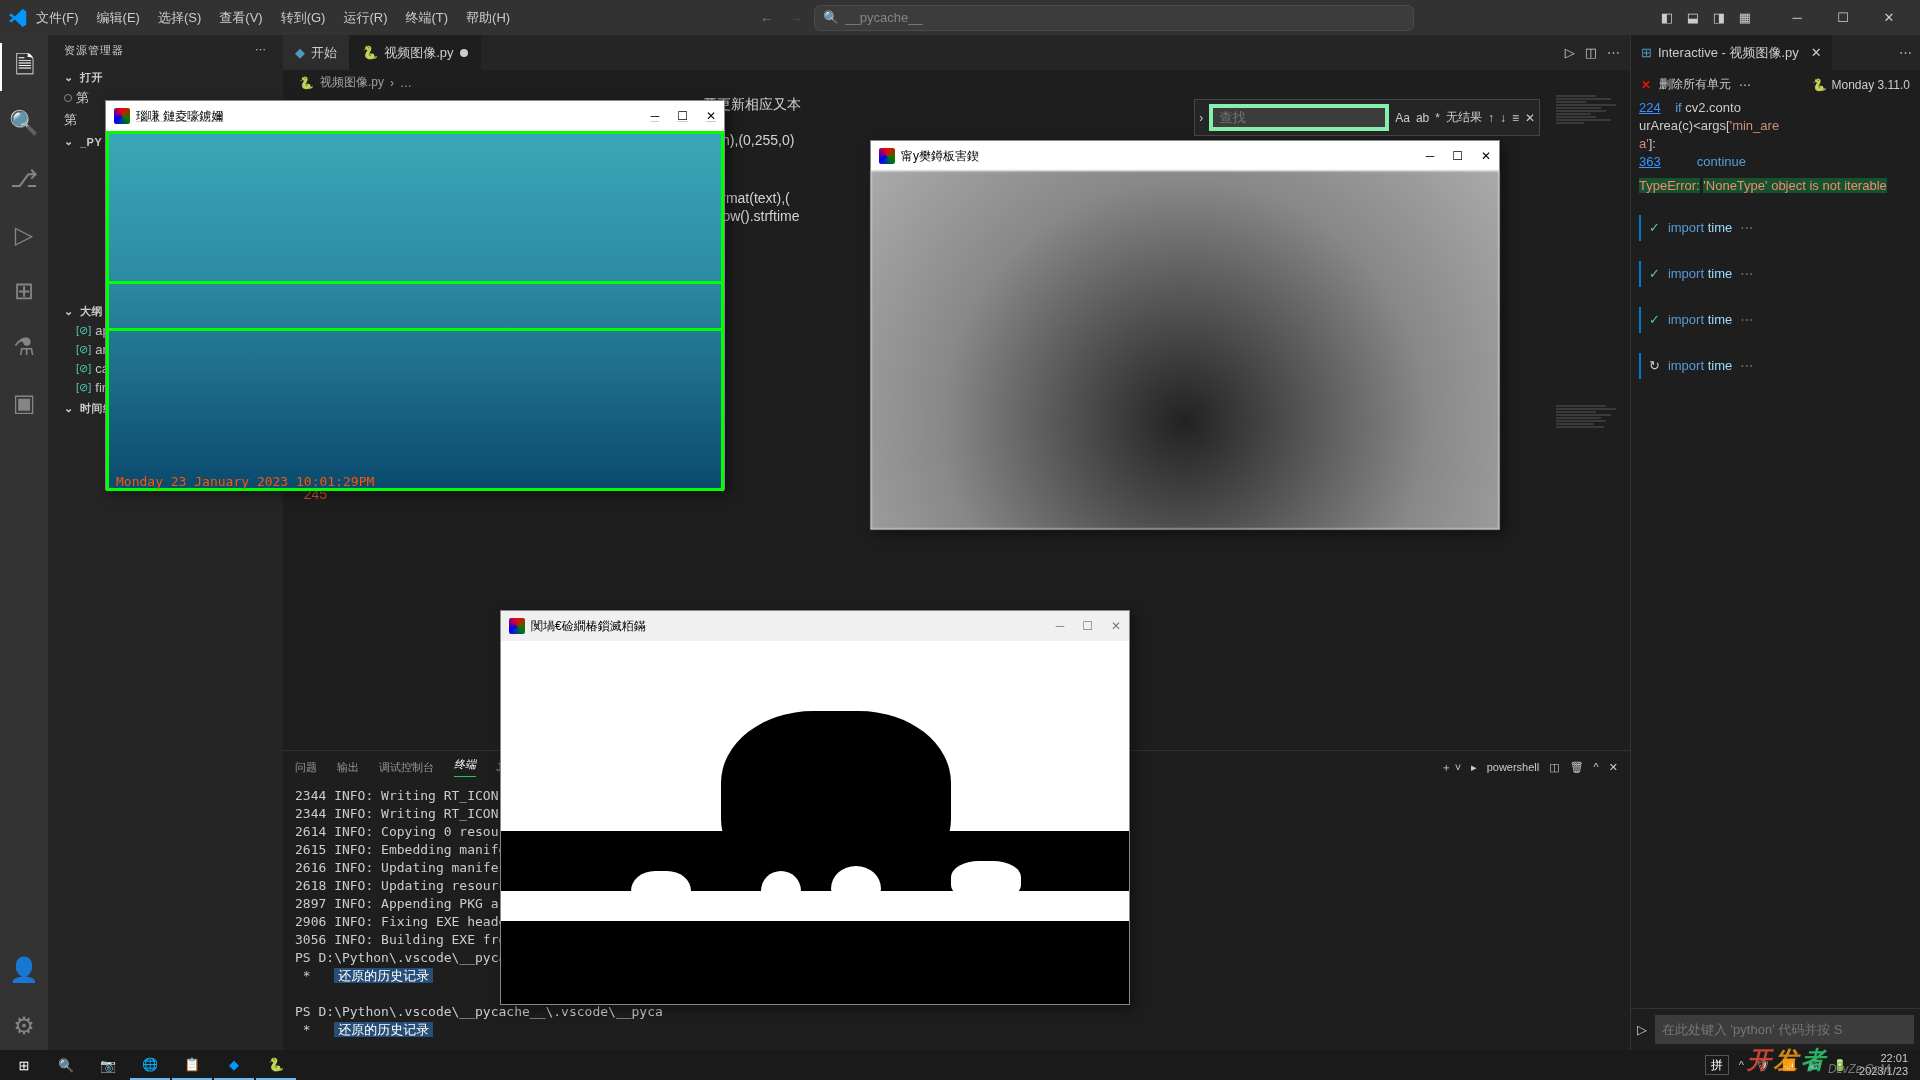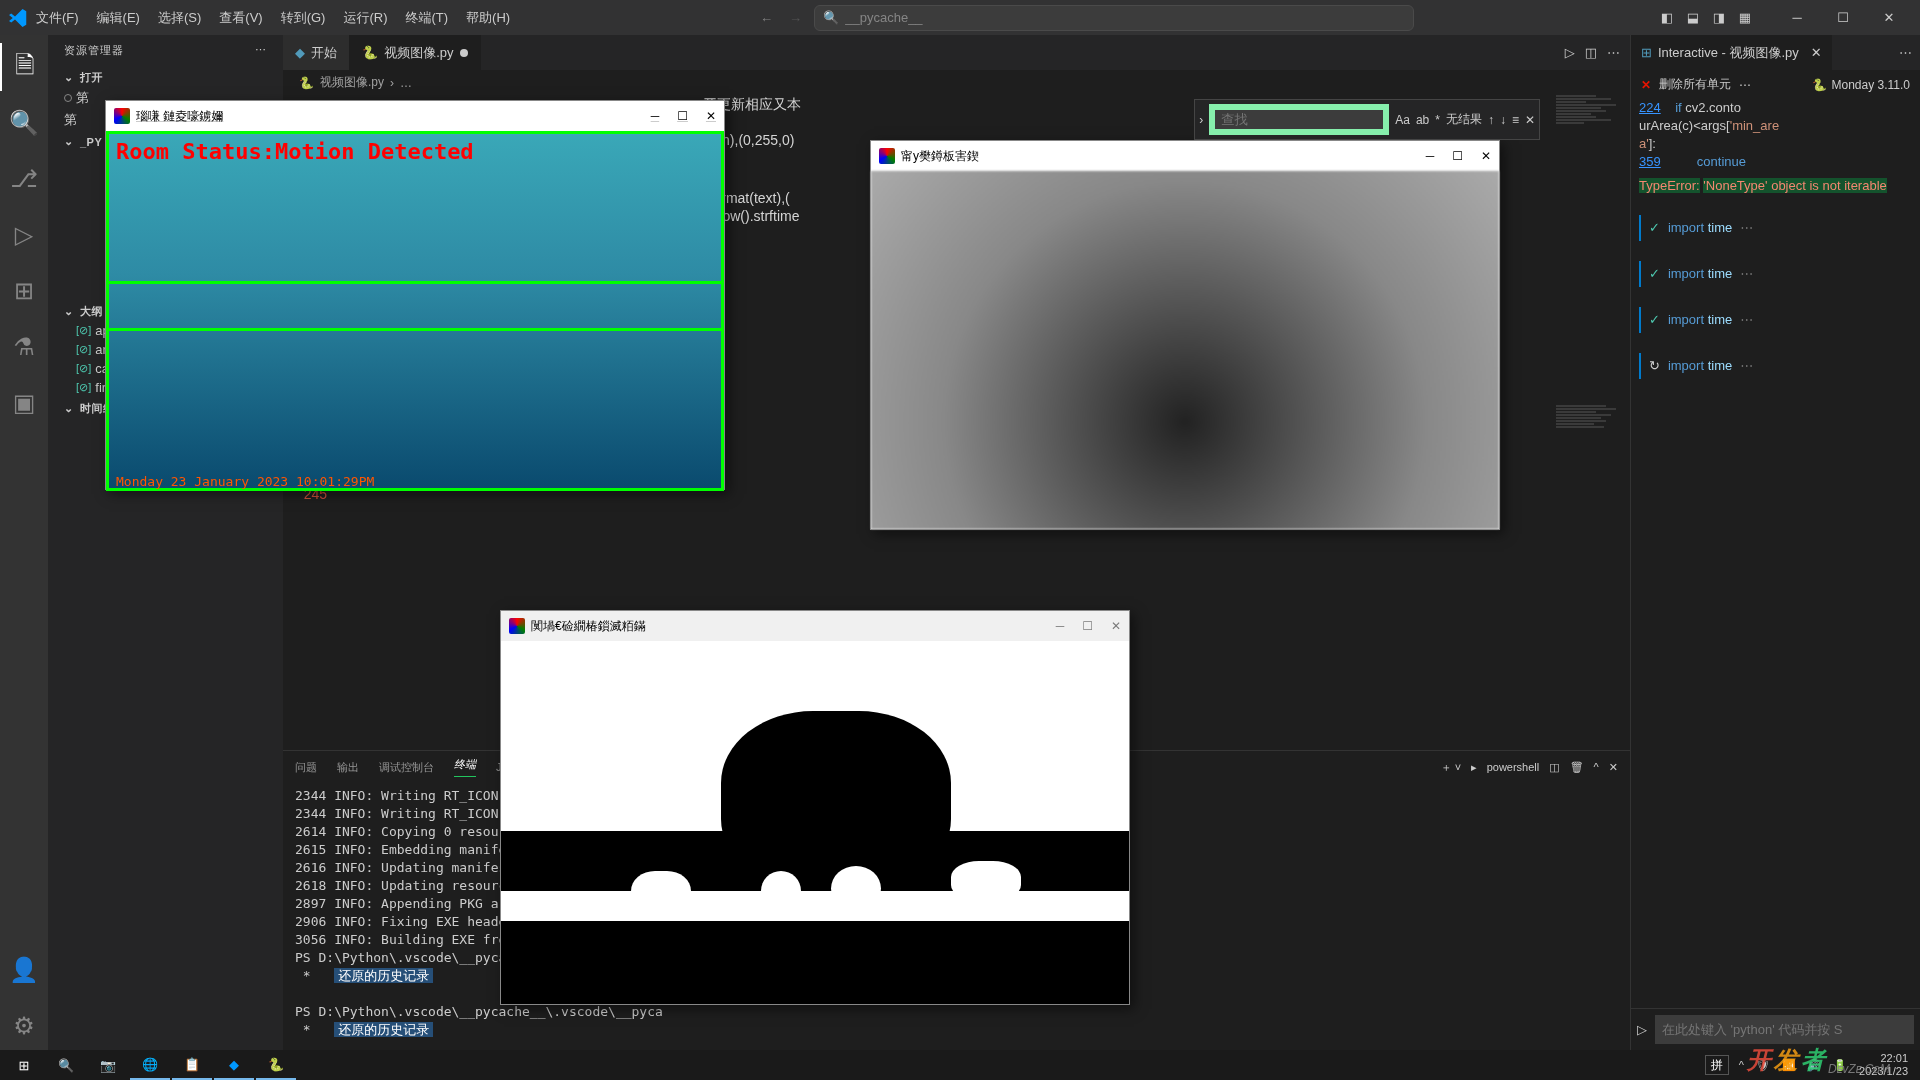--- a/index.html
+++ b/index.html
@@ -47,21 +47,21 @@
 
 .editor-body { flex: 1; display: flex; position: relative; overflow: hidden; }
 .gutter { width: 60px; text-align: right; padding-right: 16px; color: #858585; font-family: Consolas, monospace; font-size: 14px; line-height: 18px; }
 .code { flex: 1; font-family: Consolas, monospace; font-size: 14px; line-height: 18px; color: #d4d4d4; }
 .code .hl { background: #264f78; }
 .minimap { width: 80px; background: #1e1e1e; position: relative; }
 .minimap-content { position: absolute; right: 4px; top: 0; width: 70px; }
 .mm-line { height: 2px; background: #3a3a3a; margin-bottom: 1px; }
 
 .find-bar { position: absolute; top: 4px; right: 90px; background: #252526; border: 1px solid #454545; padding: 4px; display: flex; align-items: center; gap: 6px; font-size: 12px; z-index: 5; }
-.find-bar input { background: #3c3c3c; border: 6px solid #86efac; color: #cccccc; padding: 2px 6px; width: 180px; }
+.find-bar input { background: #3c3c3c; border: 4px solid #86efac; color: #cccccc; padding: 2px 6px; width: 180px; }
 
 .panel { height: 300px; background: #1e1e1e; border-top: 1px solid #333; display: flex; flex-direction: column; }
 .panel-tabs { height: 32px; display: flex; align-items: center; padding: 0 12px; gap: 20px; font-size: 11px; }
 .panel-tabs .ptab { cursor: pointer; color: #969696; }
 .panel-tabs .ptab.active { color: #ffffff; border-bottom: 1px solid #22c55e; padding-bottom: 4px; font-style: italic; }
 .panel-tabs .right { margin-left: auto; display: flex; align-items: center; gap: 10px; }
 .terminal { flex: 1; padding: 4px 12px; font-family: Consolas, monospace; font-size: 13px; line-height: 18px; color: #cccccc; overflow: hidden; white-space: pre; }
 .terminal .hist { background: #264f78; color: #fff; padding: 0 4px; }
 
 .interactive-panel { width: 290px; background: #1e1e1e; border-left: 1px solid #333; display: flex; flex-direction: column; }
@@ -349,21 +349,21 @@
       <span>⋯</span>
       <span class="kernel">
           <span>🐍</span>
           <span>Monday 3.11.0</span>
         </span>
     </div>
     <div class="int-body">
       <div><span class="ln">224</span>&nbsp;&nbsp;&nbsp;&nbsp;<span class="kw">if</span> cv2.conto</div>
       <div>urArea(c)&lt;args[<span style="color:#ce9178">'min_are</span></div>
       <div><span style="color:#ce9178">a'</span>]:</div>
-      <div><span class="ln">359</span>&nbsp;&nbsp;&nbsp;&nbsp;&nbsp;&nbsp;&nbsp;&nbsp;&nbsp;&nbsp;<span class="kw">continue</span></div>
+      <div><span class="ln">363</span>&nbsp;&nbsp;&nbsp;&nbsp;&nbsp;&nbsp;&nbsp;&nbsp;&nbsp;&nbsp;<span class="kw">continue</span></div>
       <div style="height:6px"></div>
       <div><span class="err">TypeError:</span> <span class="err">'NoneType' object is not iterable</span></div>
       <div class="cell">
           <span class="check">✓</span>
           <span><span class="kw">import</span> <span class="mod">time</span></span>
           <span style="color:#858585">⋯</span>
         </div>
       <div class="cell">
           <span class="check">✓</span>
           <span><span class="kw">import</span> <span class="mod">time</span></span>
@@ -420,21 +420,20 @@
   <div class="cv-titlebar">
       <span class="cv-icon"></span>
       <span>瑙嗛  鏈夌嚎鐪嬭</span>
     <div class="cv-controls">
         <span>─</span>
         <span>☐</span>
         <span>✕</span>
       </div>
   </div>
   <div class="cv-content">
-    <div class="overlay-text">Room Status:Motion Detected</div>
     <div class="motion-box" style="left:0;top:150px;width:100%;height:50px"></div>
     <div class="motion-box" style="left:0;top:0;width:100%;height:360px"></div>
     <div class="timestamp">Monday 23 January 2023 10:01:29PM</div>
   </div>
 </div>
 
 <div class="cv-window win2">
   <div class="cv-titlebar">
       <span class="cv-icon"></span>
       <span>甯у樊鐏板害鍥</span>

